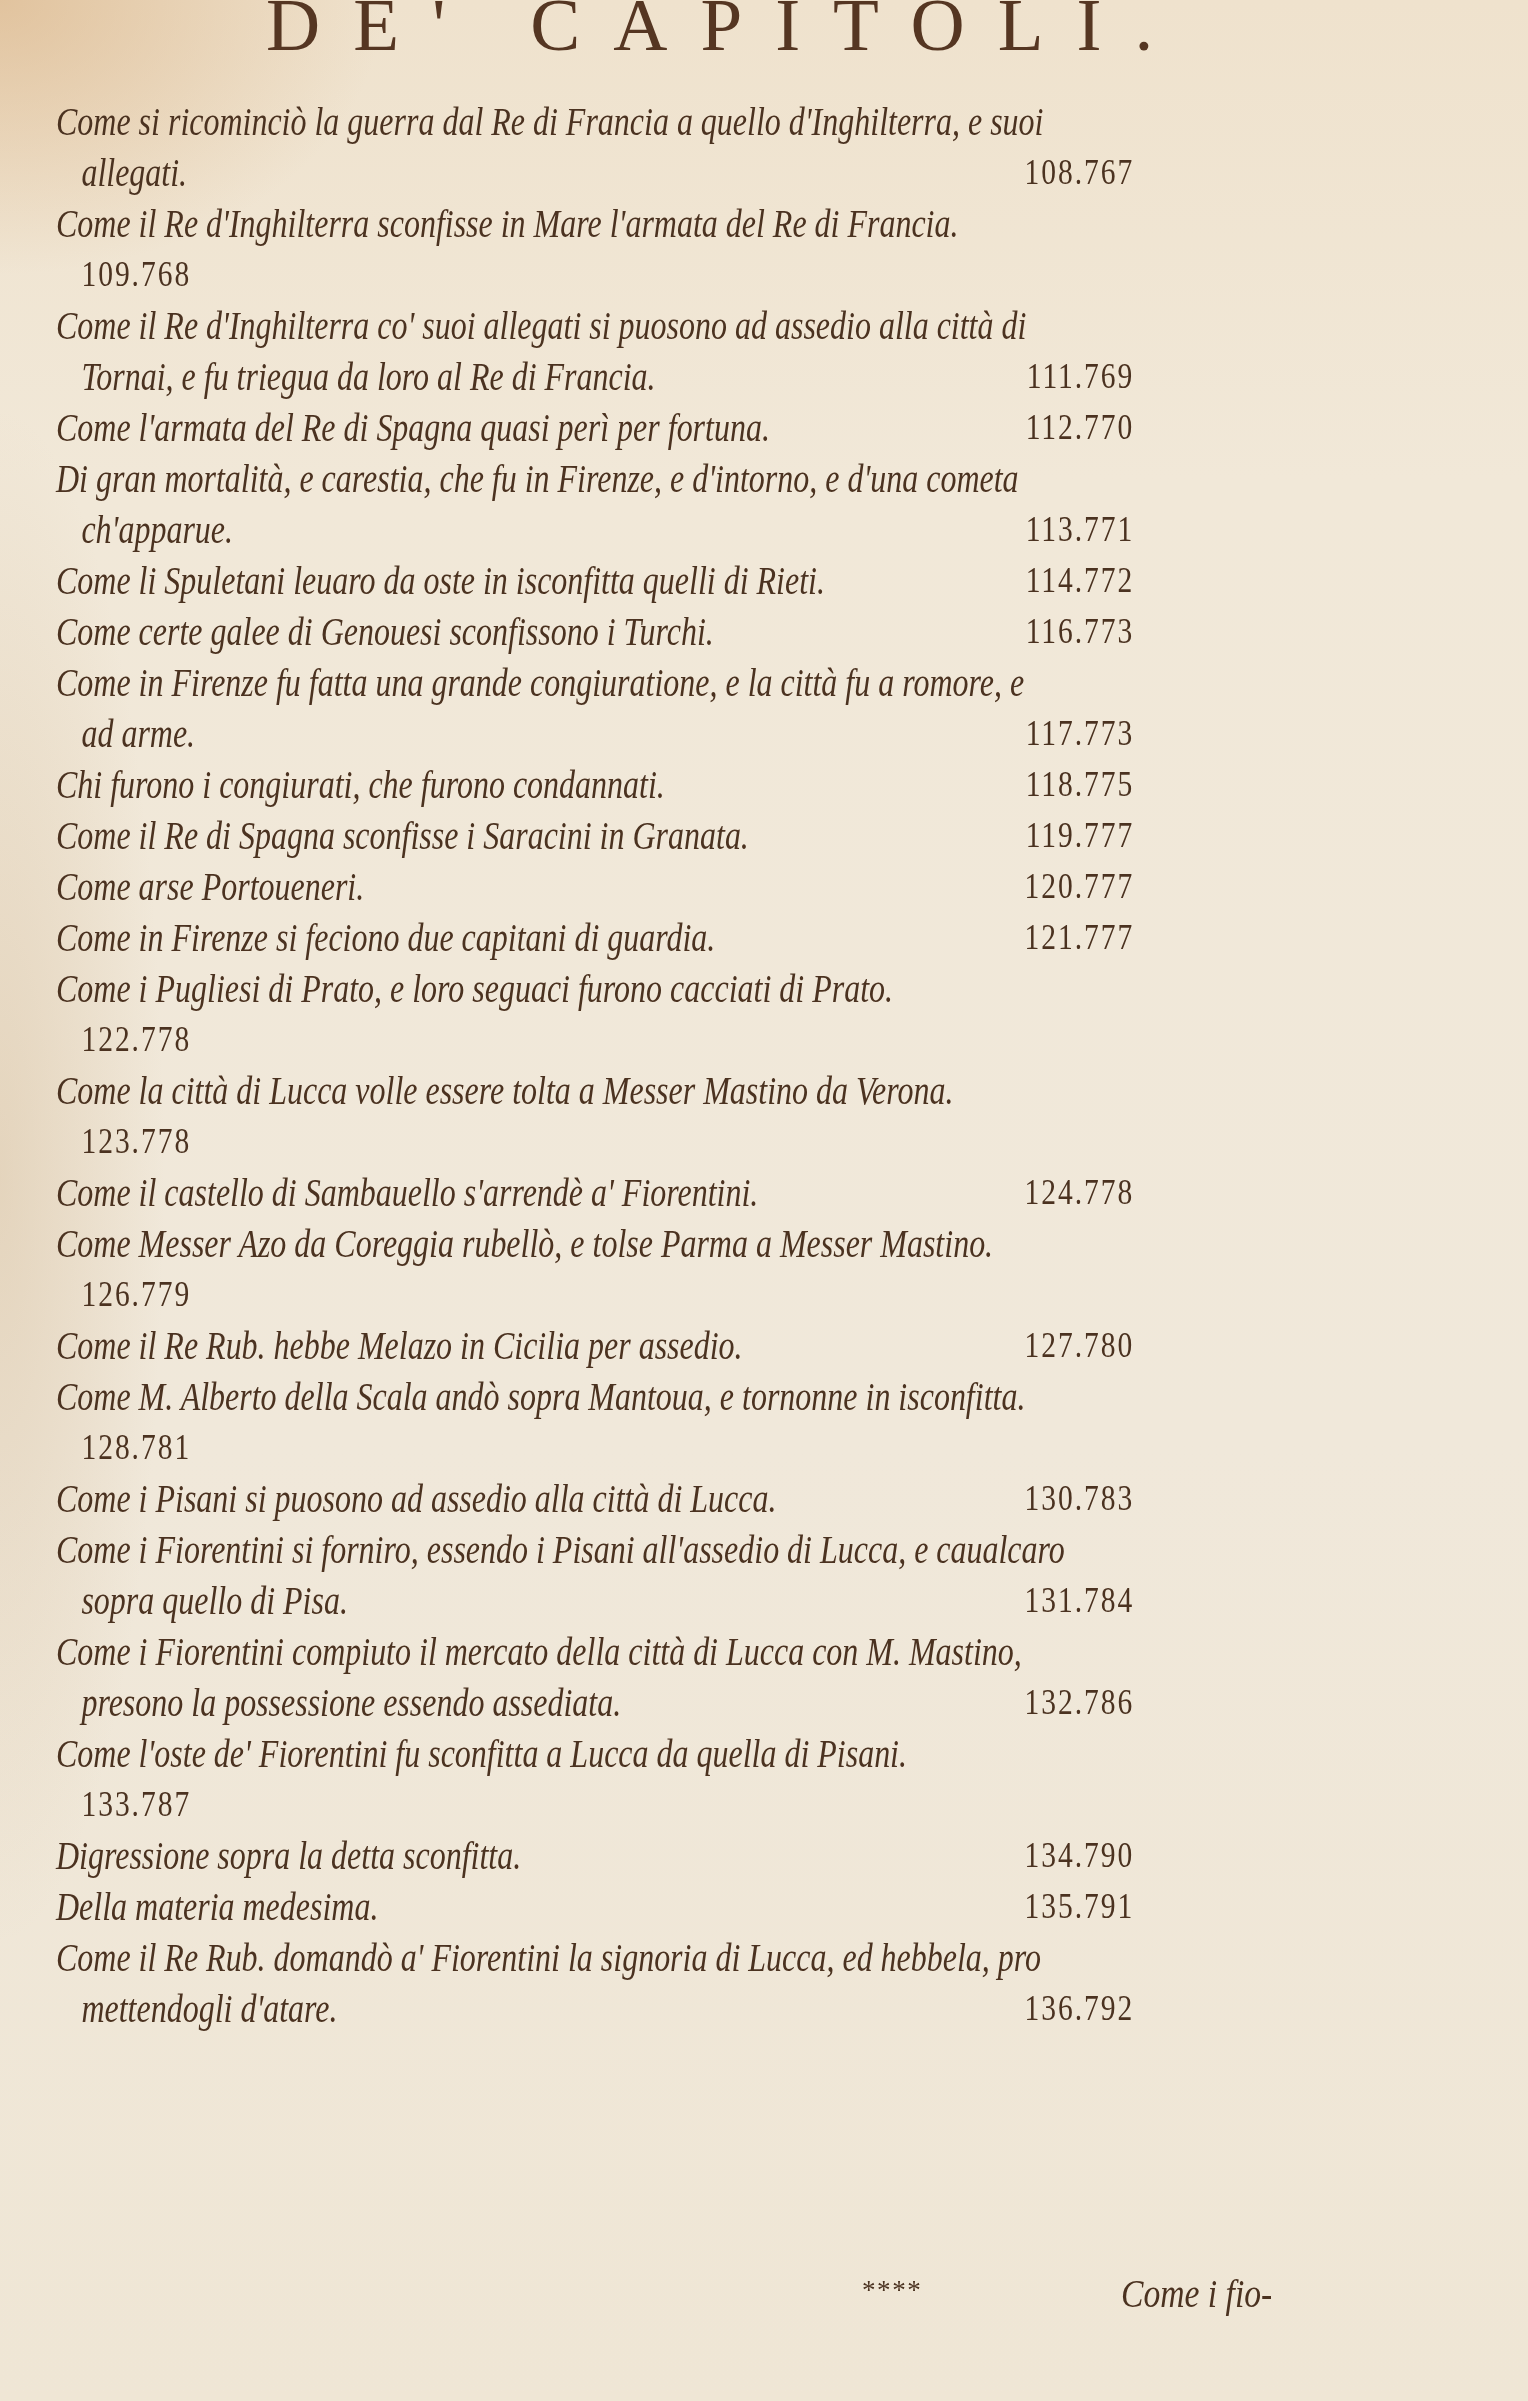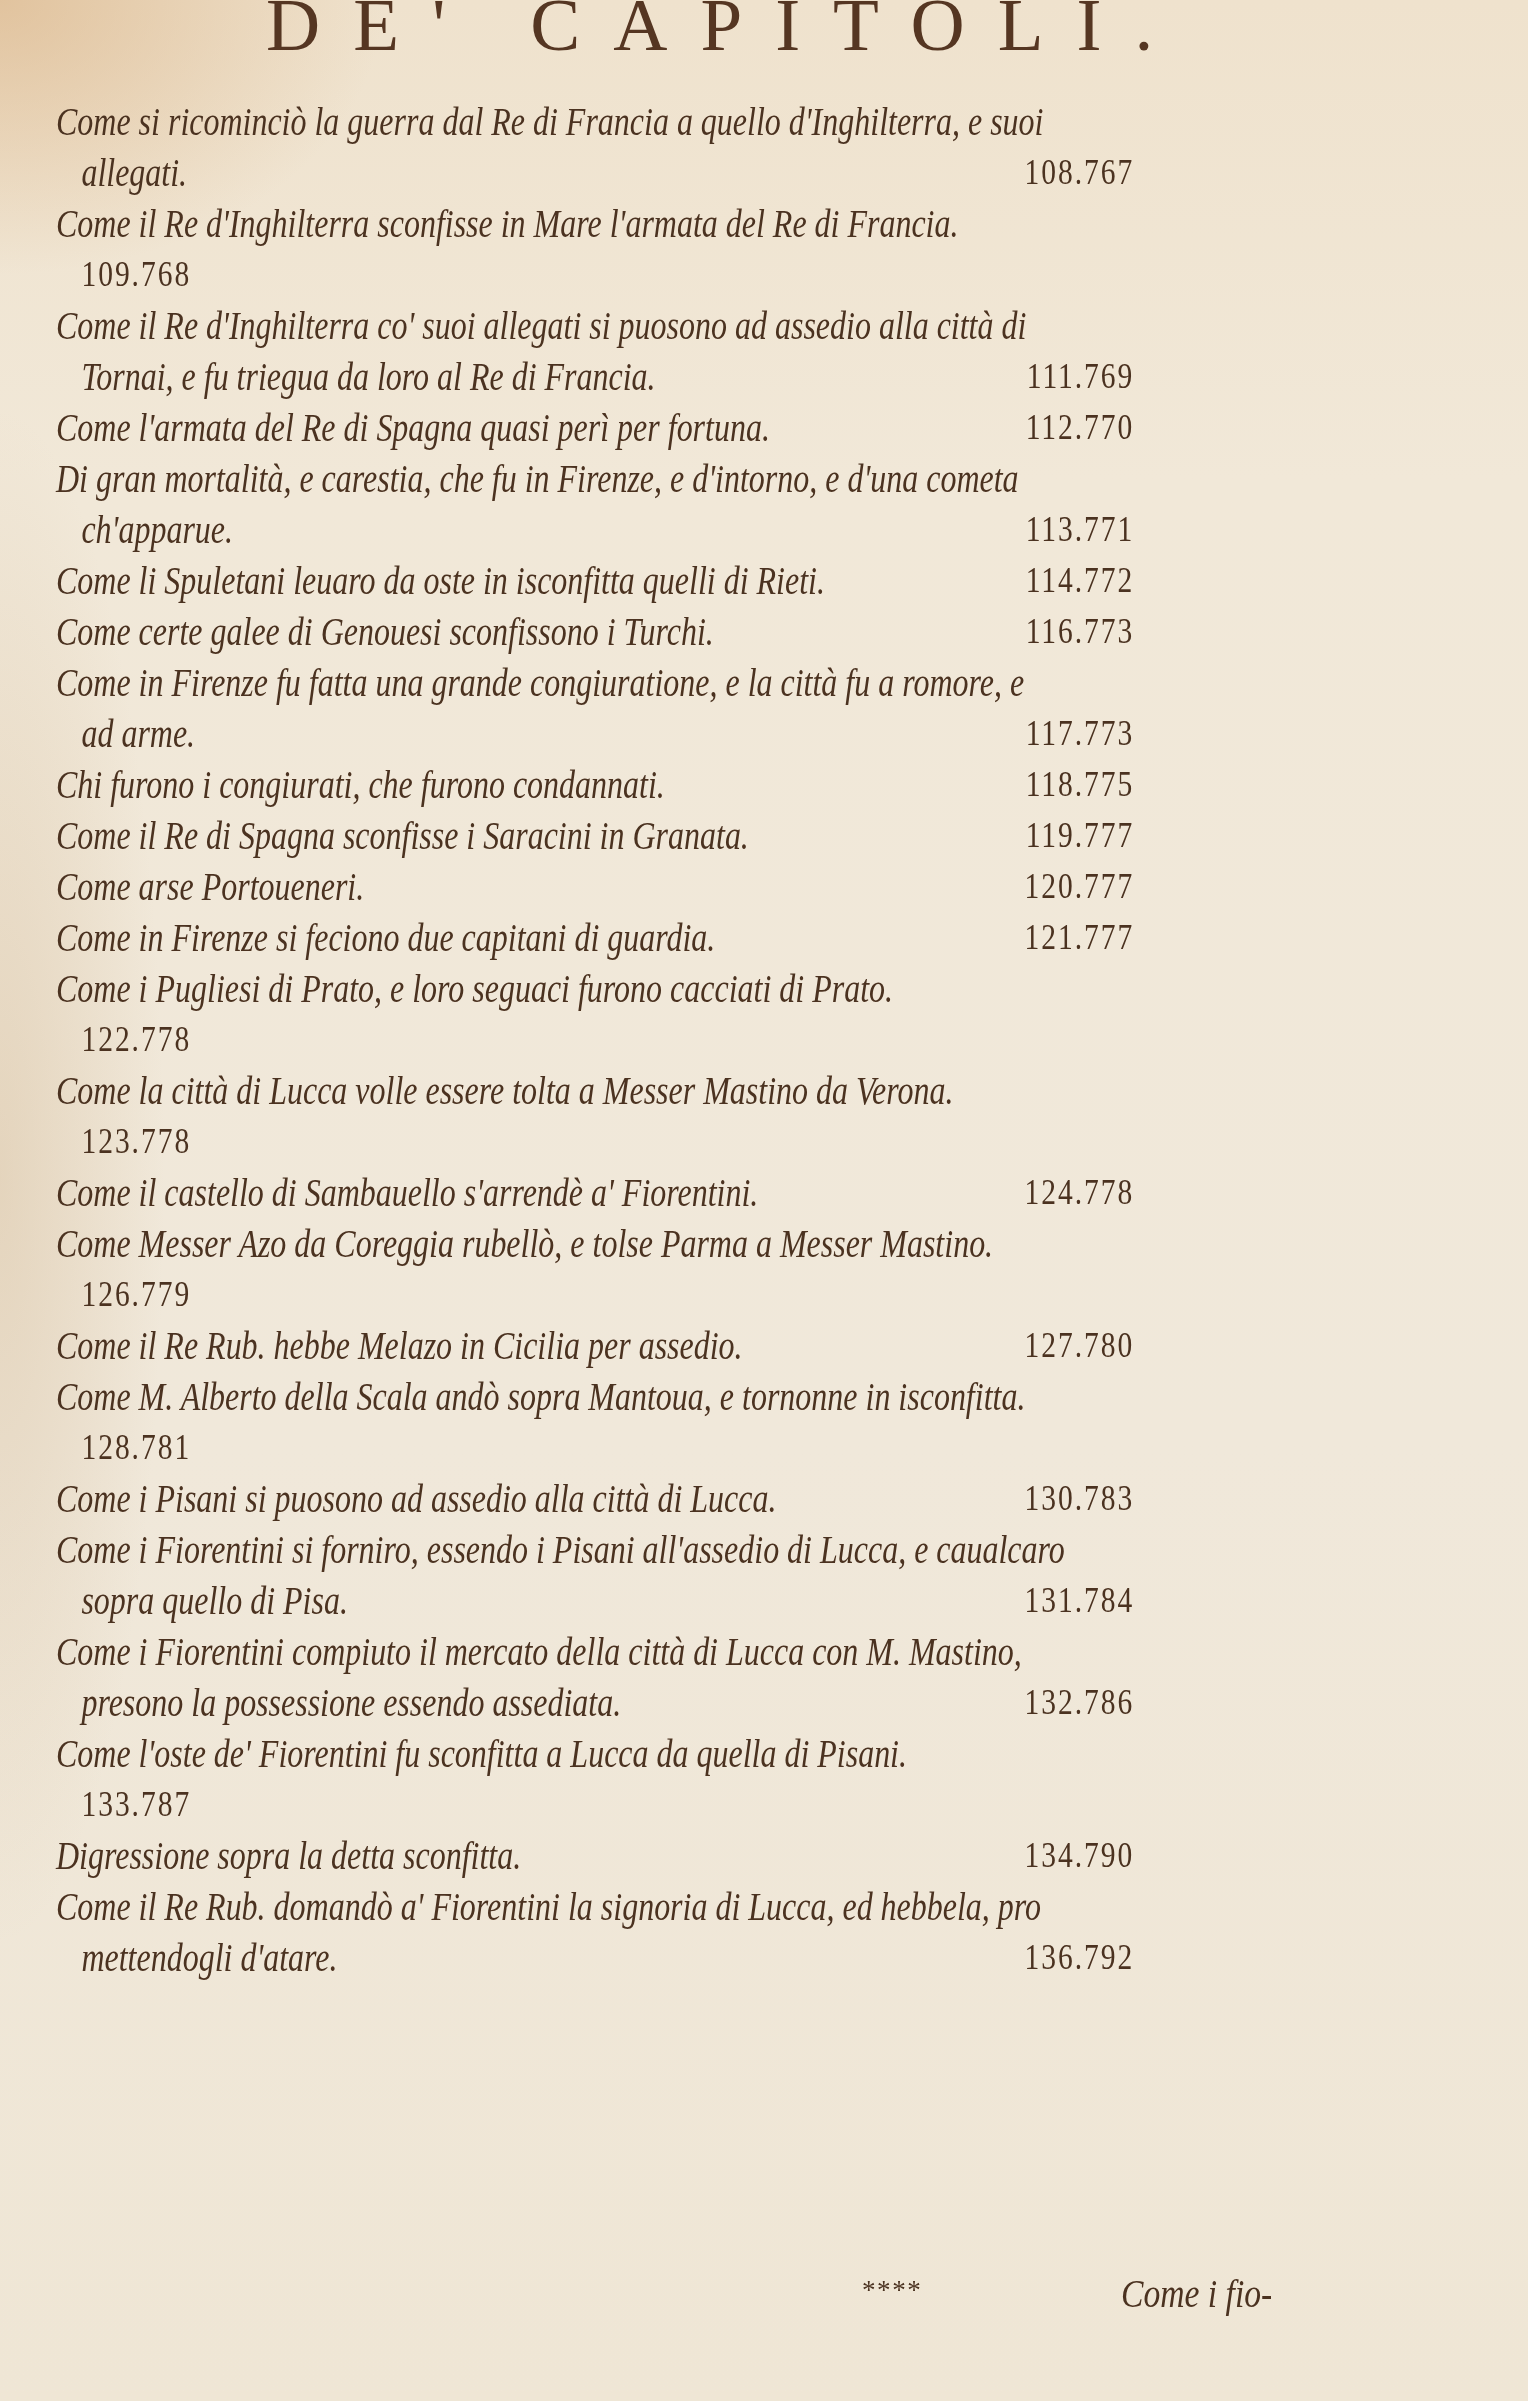--- a/index.html
+++ b/index.html
@@ -208,20 +208,26 @@
         </div>
       </div>
       <div class="entry">
         <div class="line">
           <span class="txt">Digressione sopra la detta sconfitta.</span>
           <span class="num">134.790</span>
         </div>
       </div>
       <div class="entry">
         <div class="line">
+          <span class="txt">Della materia medesima.</span>
+          <span class="num">135.791</span>
+        </div>
+      </div>
+      <div class="entry">
+        <div class="line">
           <span class="txt">Come il Re Rub. domandò a' Fiorentini la signoria di Lucca, ed hebbela, pro</span>
         </div>
         <div class="line cont">
           <span class="txt">mettendogli d'atare.</span>
           <span class="num">136.792</span>
         </div>
       </div>
     </div>
   <div class="catch">
     <span class="stars">****</span>

